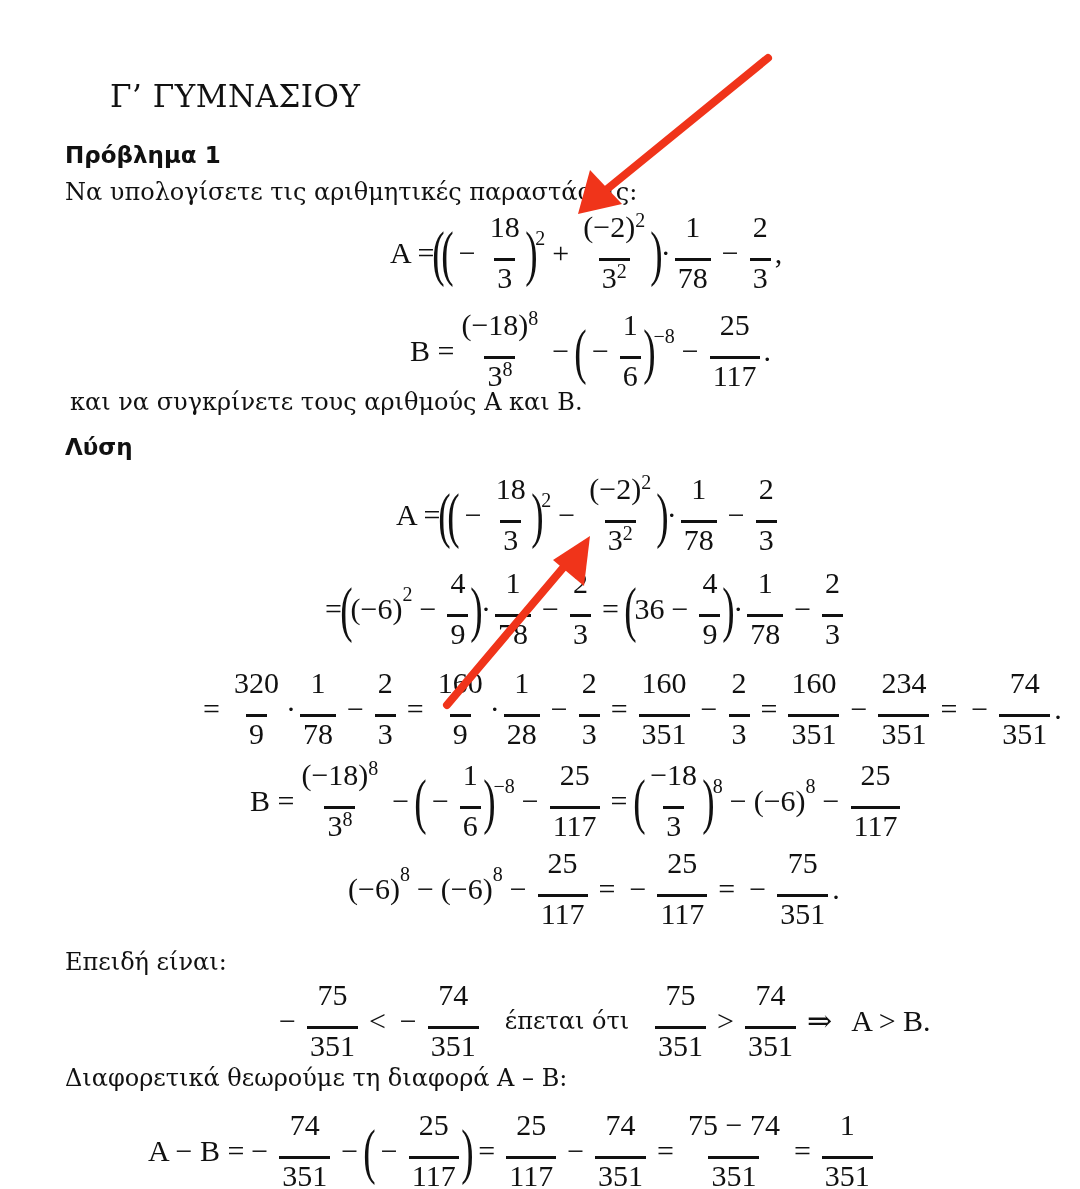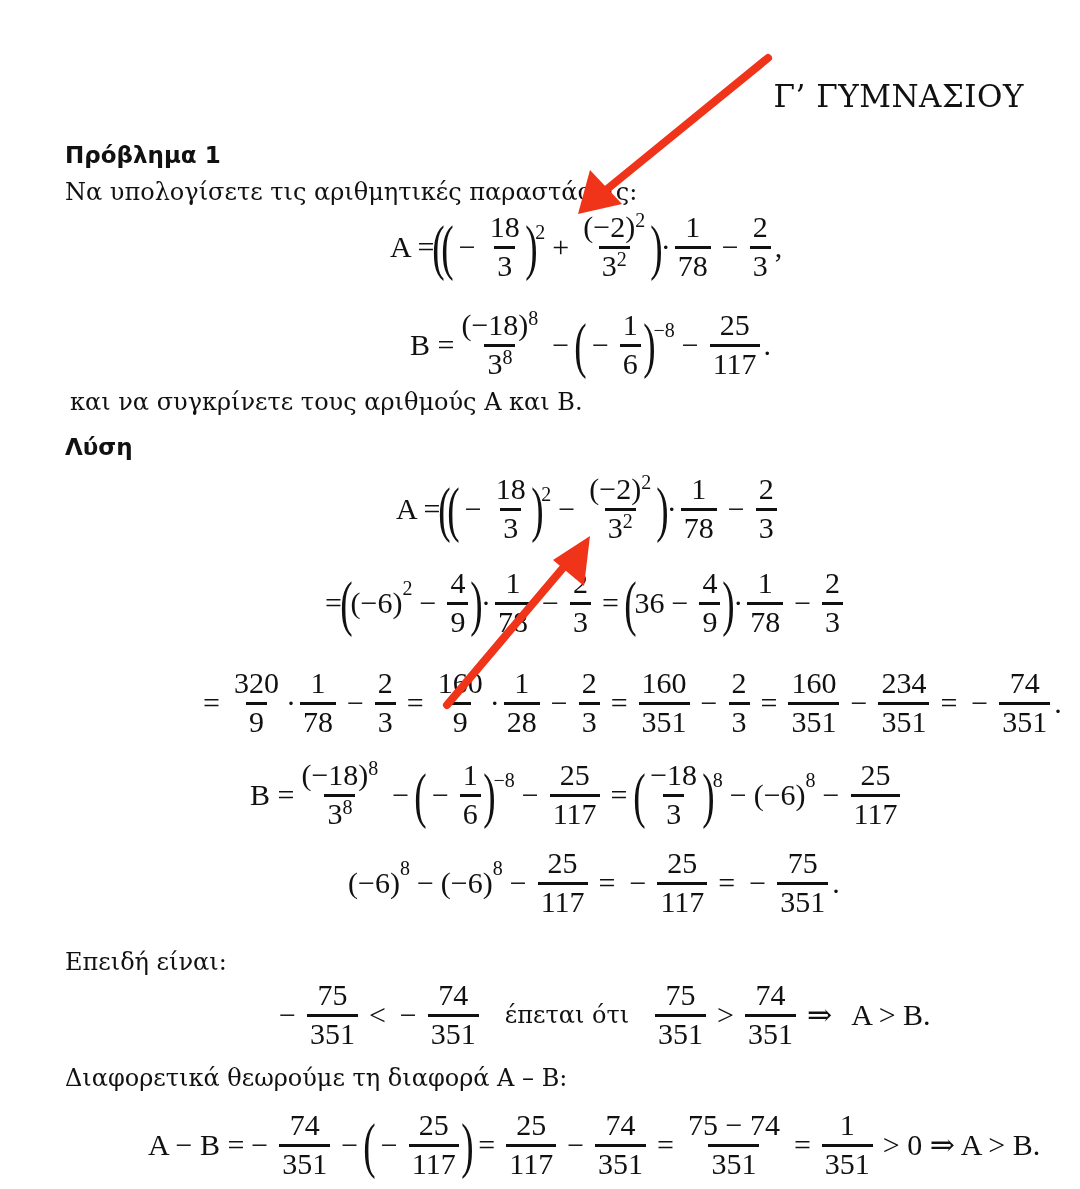--- a/index.html
+++ b/index.html
@@ -3,33 +3,33 @@
 <meta charset="utf-8">
 <style>
   html, body { margin: 0; padding: 0; background: #ffffff; }
   body {
     width: 1080px; height: 1189px; position: relative; overflow: hidden;
     font-family: "DejaVu Serif", "Liberation Serif", serif;
     color: #111111;
   }
   .abs { position: absolute; }
   .title {
-    left: 0; width: 1024px; top: 78px; text-align: right;
+    left: 0; width: 1024px; top: 78px; text-align: left;
     font-size: 31px; font-family: "DejaVu Serif", serif; padding-left: 110px; box-sizing: border-box;
     letter-spacing: 0.5px;
   }
   .heading { left: 65px; font-size: 23px; font-weight: bold; font-family: "DejaVu Sans", sans-serif; }
   .para { left: 65px; font-size: 24px; font-family: "DejaVu Serif", serif; }
 
   .eq {
     position: absolute; display: flex; align-items: center; white-space: nowrap;
     font-family: "Liberation Serif", "DejaVu Serif", serif; font-size: 30px;
   }
   .frac { display: inline-flex; flex-direction: column; align-items: center; margin: 0 4px; line-height: 1.0; }
-  .frac .num { padding: 0 3px 4px; }
+  .frac .num { padding: 0 3px 16px; }
   .frac .den { border-top: 3px solid #111; padding: 2px 3px 0; }
   .op { margin: 0 7px; }
   .sup { font-size: 20px; position: relative; top: -14px; }
   .bigp { font-size: 62px; font-weight: 200; line-height: 1; transform: scaleX(0.6); display: inline-block; margin: 0 -6px; }
   .greek { font-family: "DejaVu Serif", serif; font-size: 24px; margin: 0 22px; }
 
   svg.arrows { position: absolute; left: 0; top: 0; pointer-events: none; }
 </style>
 </head>
 <body>
@@ -349,21 +349,20 @@
   <span class="op">=</span>
   <span class="frac">
       <span class="num">75 − 74</span>
       <span class="den">351</span>
     </span>
   <span class="op">=</span>
   <span class="frac">
       <span class="num">1</span>
       <span class="den">351</span>
     </span>
-  <span style="margin-left:6px">&gt; 0 ⇒ A &gt; B.</span>
 </div>
 
 <svg class="arrows" width="1080" height="1189" viewBox="0 0 1080 1189">
   <g>
     <line x1="768" y1="58" x2="606" y2="190" stroke="#F0341A" stroke-width="8" stroke-linecap="round"></line>
     <polygon points="578,214 590,170 622,204" fill="#F0341A"></polygon>
   </g>
   <g>
     <line x1="447" y1="705" x2="568" y2="562" stroke="#F0341A" stroke-width="8" stroke-linecap="round"></line>
     <polygon points="590,536 584,586 553,560" fill="#F0341A"></polygon>

